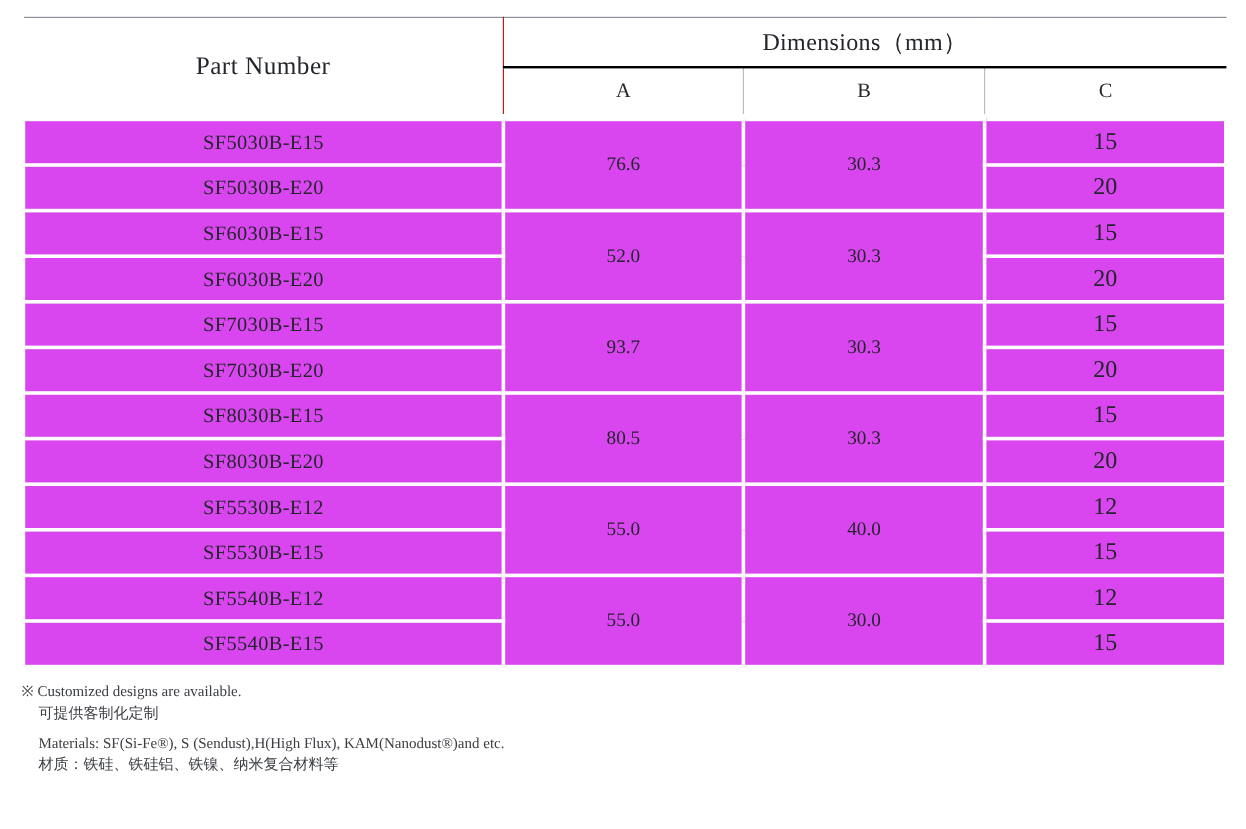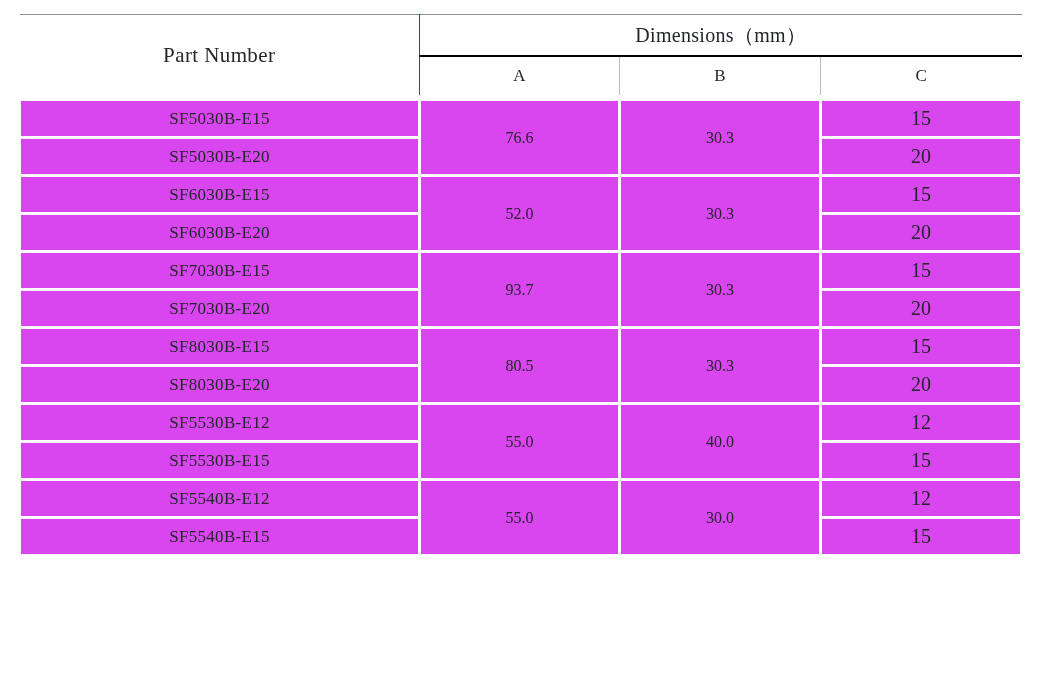--- a/index.html
+++ b/index.html
@@ -195,14 +195,24 @@
         <td class="val" rowspan="2">30.0</td>
         <td class="cval">12</td>
       </tr>
       <tr>
         <td class="part">SF5540B-E15</td>
         <td class="cval">15</td>
       </tr>
     </tbody>
   </table>
 
+  <div class="notes">
+    <div class="note-line">
+      <span class="mark">※</span>
+      <span>Customized designs are available.</span>
+    </div>
+    <div class="note-line cn note-indent">可提供客制化定制</div>
+    <div class="note-gap"></div>
+    <div class="note-line note-indent">Materials: SF(Si-Fe®), S (Sendust),H(High Flux), KAM(Nanodust®)and etc.</div>
+    <div class="note-line cn note-indent">材质：铁硅、铁硅铝、铁镍、纳米复合材料等</div>
+  </div>
 
 </div>
 
 </body></html>

